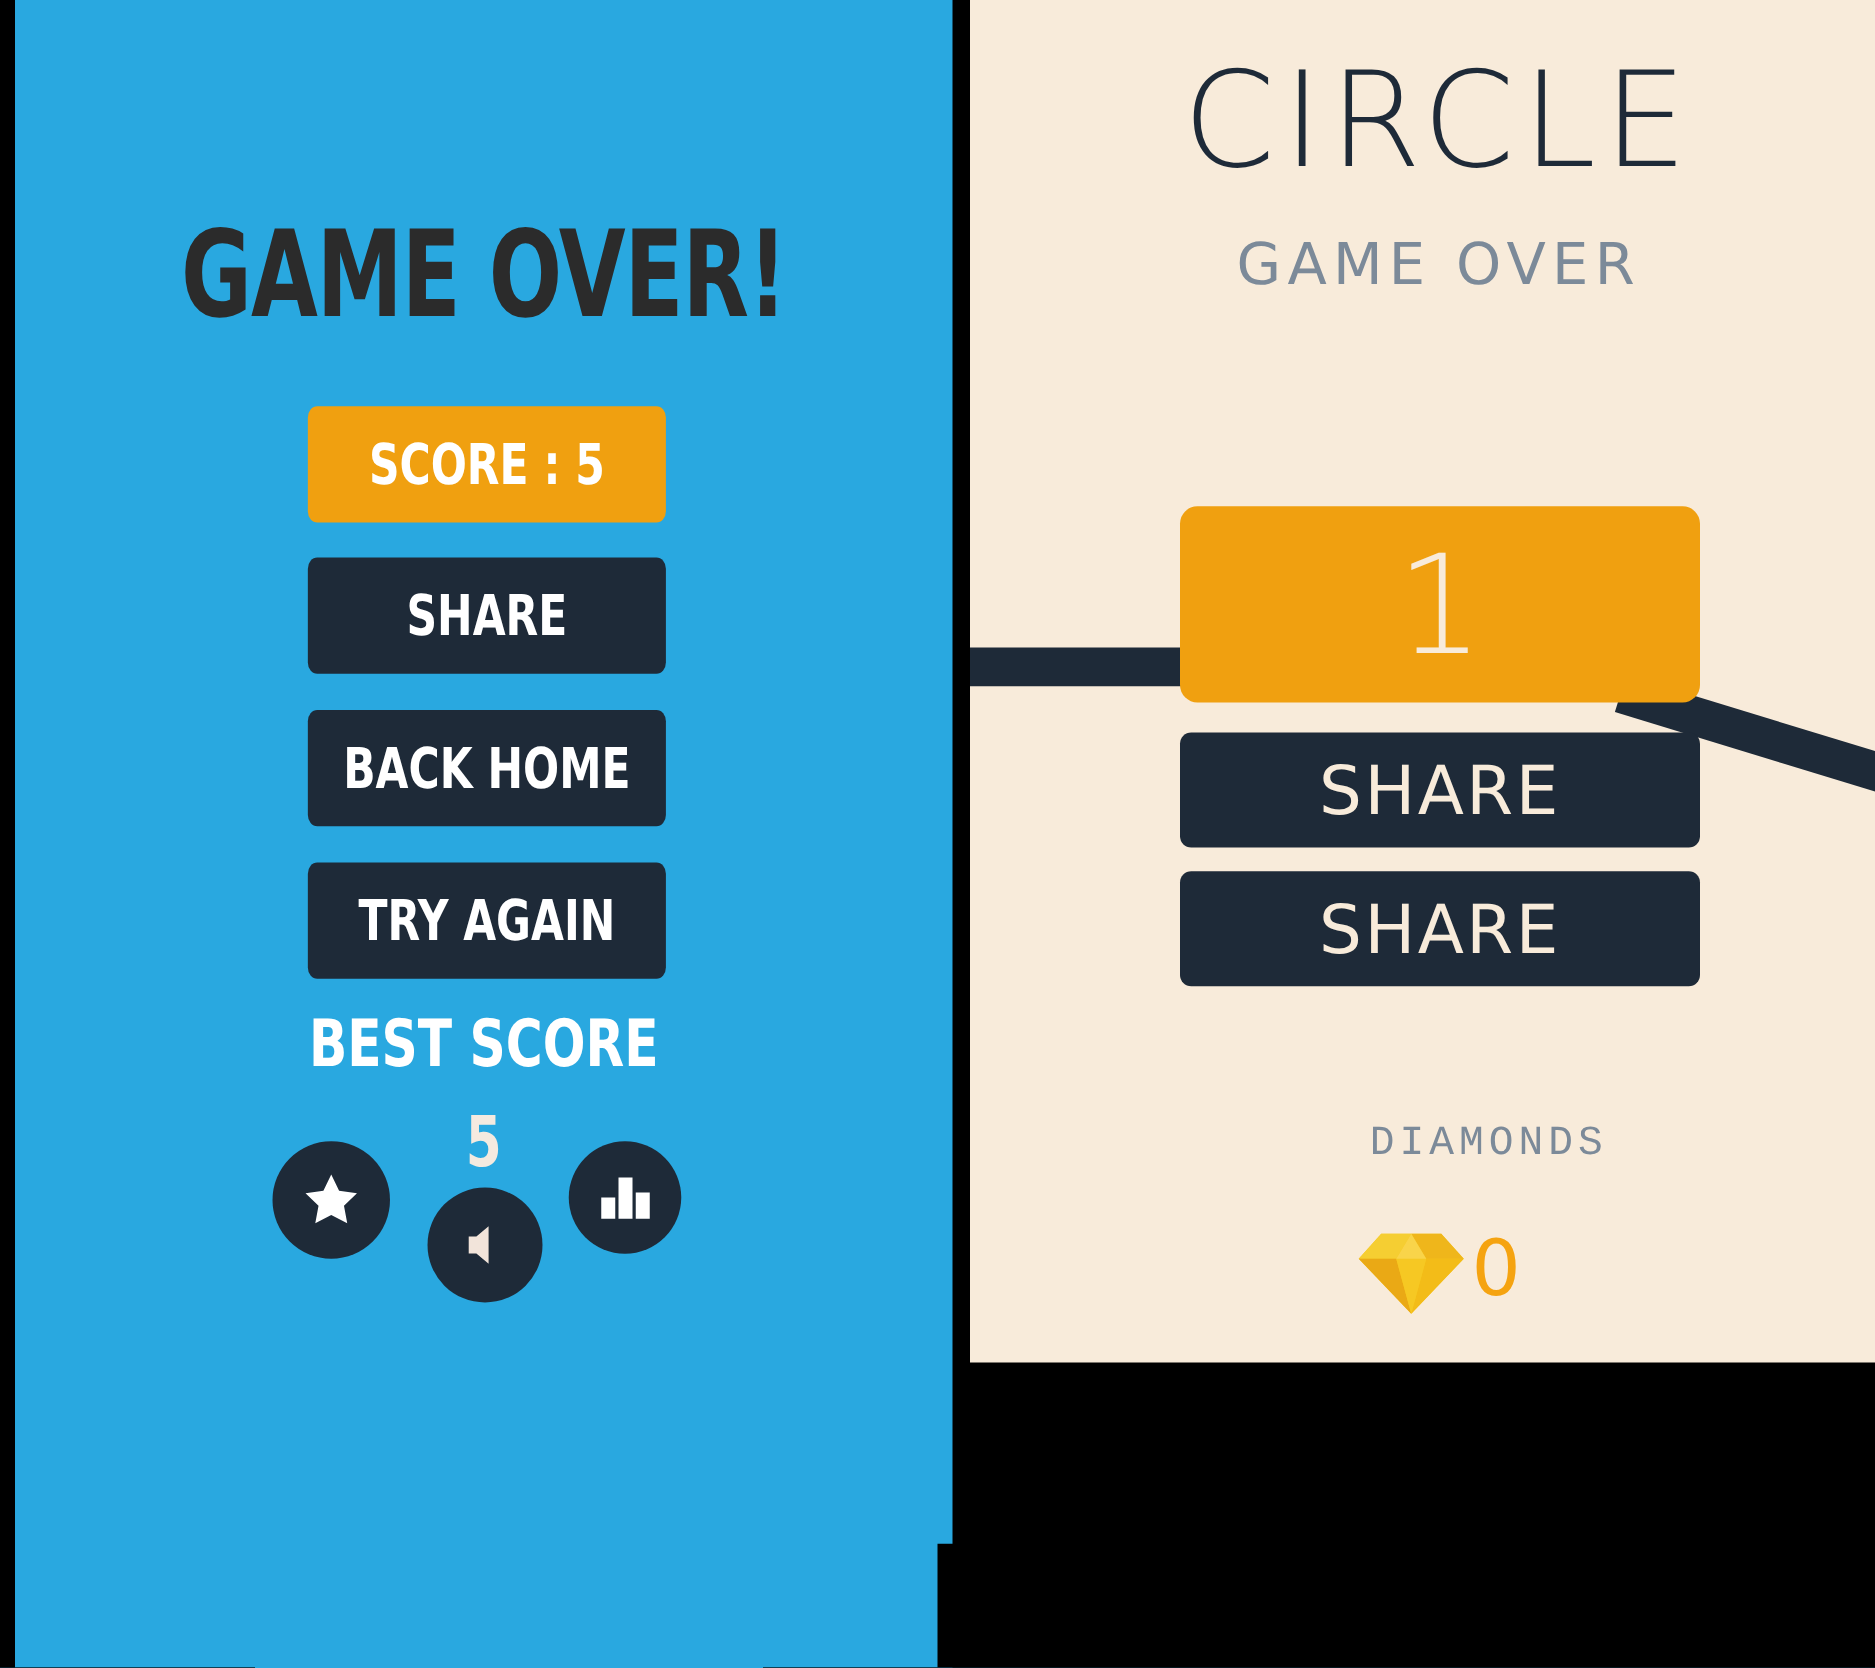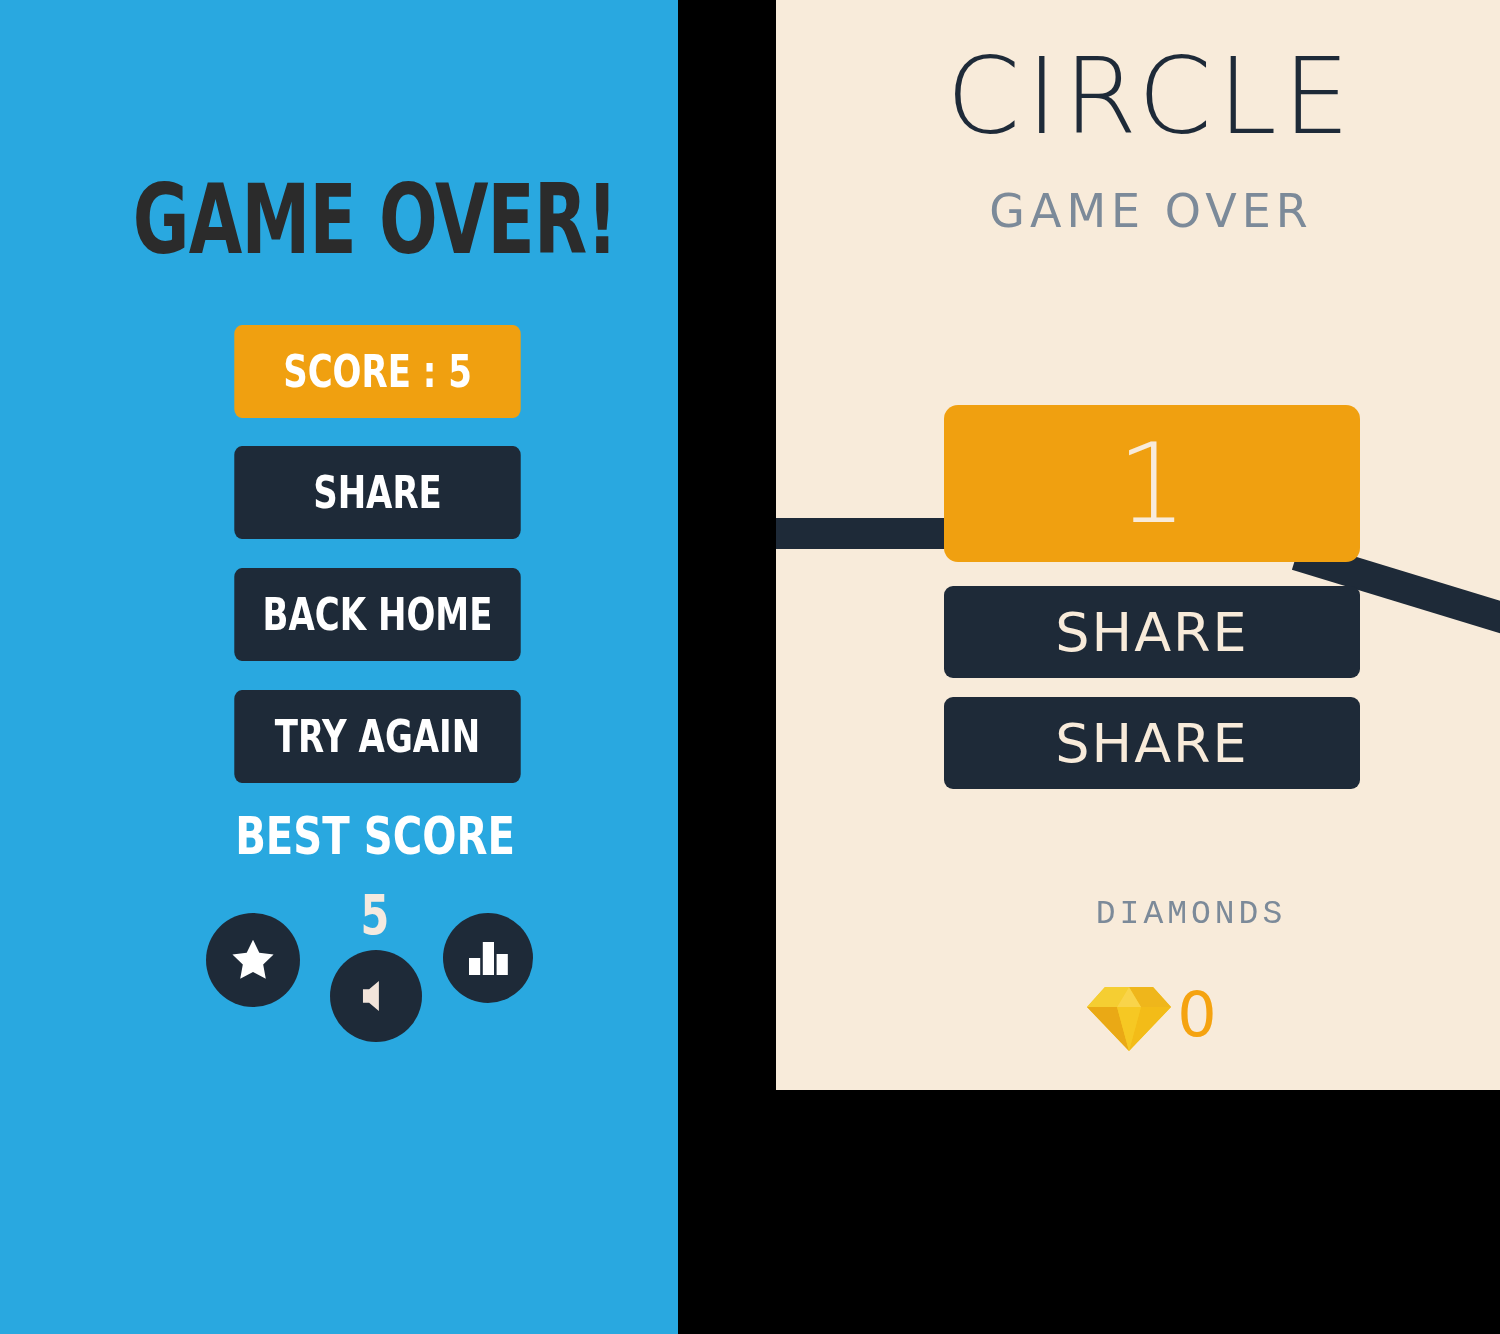--- a/index.html
+++ b/index.html
@@ -1,20 +1,20 @@
 <!DOCTYPE html>
 <html><head>
 <meta charset="utf-8">
 <style>
   html,body{margin:0;padding:0;background:#000;}
   body{width:1500px;height:1334px;overflow:hidden;font-family:"Liberation Sans",sans-serif;}
   #root{position:relative;width:1500px;height:1334px;background:#000;}
 
   
-  #left-panel{position:absolute;left:0;top:0;width:678px;height:1334px;background:#29A8E0;overflow:hidden;}
+  #left-panel{position:absolute;left:12px;top:0;width:750px;height:1334px;background:#29A8E0;overflow:hidden;}
   #game-over-title{
     position:absolute;left:0;top:172px;width:750px;text-align:center;
     font-family:"Liberation Sans Narrow","DejaVu Sans Condensed","Liberation Sans",sans-serif;
     font-weight:bold;font-size:96px;letter-spacing:-1px;color:#2B2B2B;
     transform:scaleX(0.80);transform-origin:center top;line-height:1;
   }
   .lbtn{
     position:absolute;left:207px;width:341px;height:93px;border-radius:9px;
     display:flex;align-items:center;justify-content:center;
     font-family:"Liberation Sans Narrow","DejaVu Sans Condensed","Liberation Sans",sans-serif;

